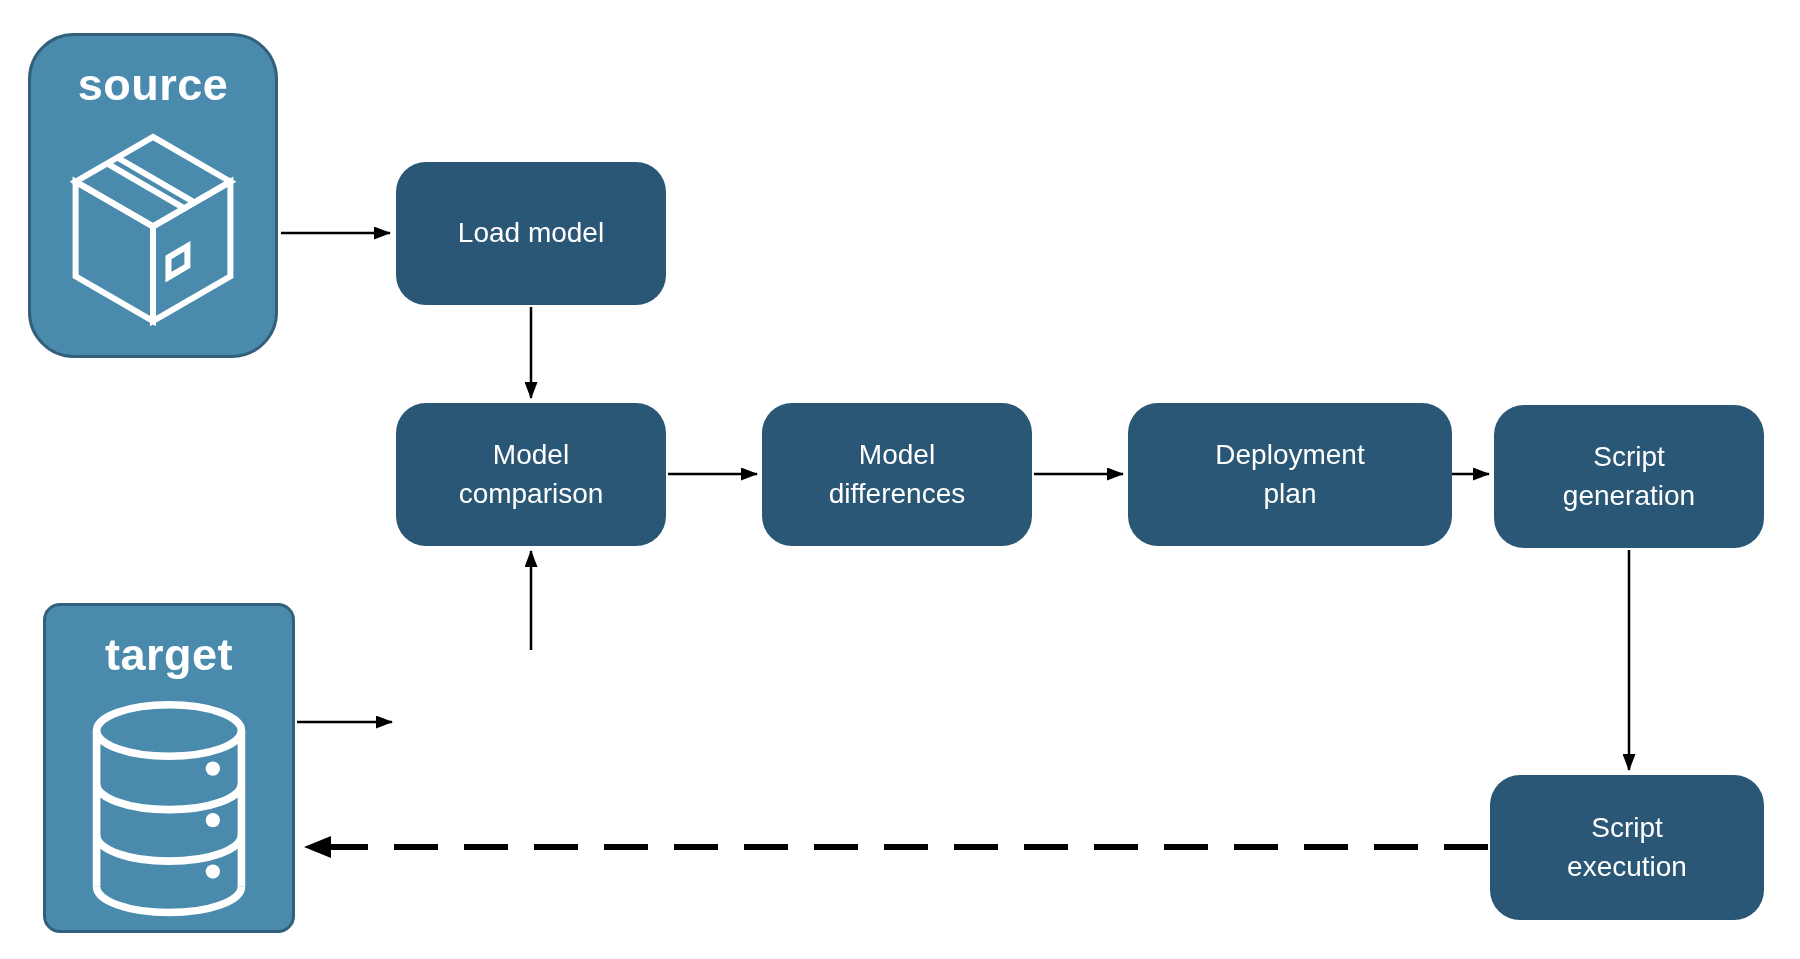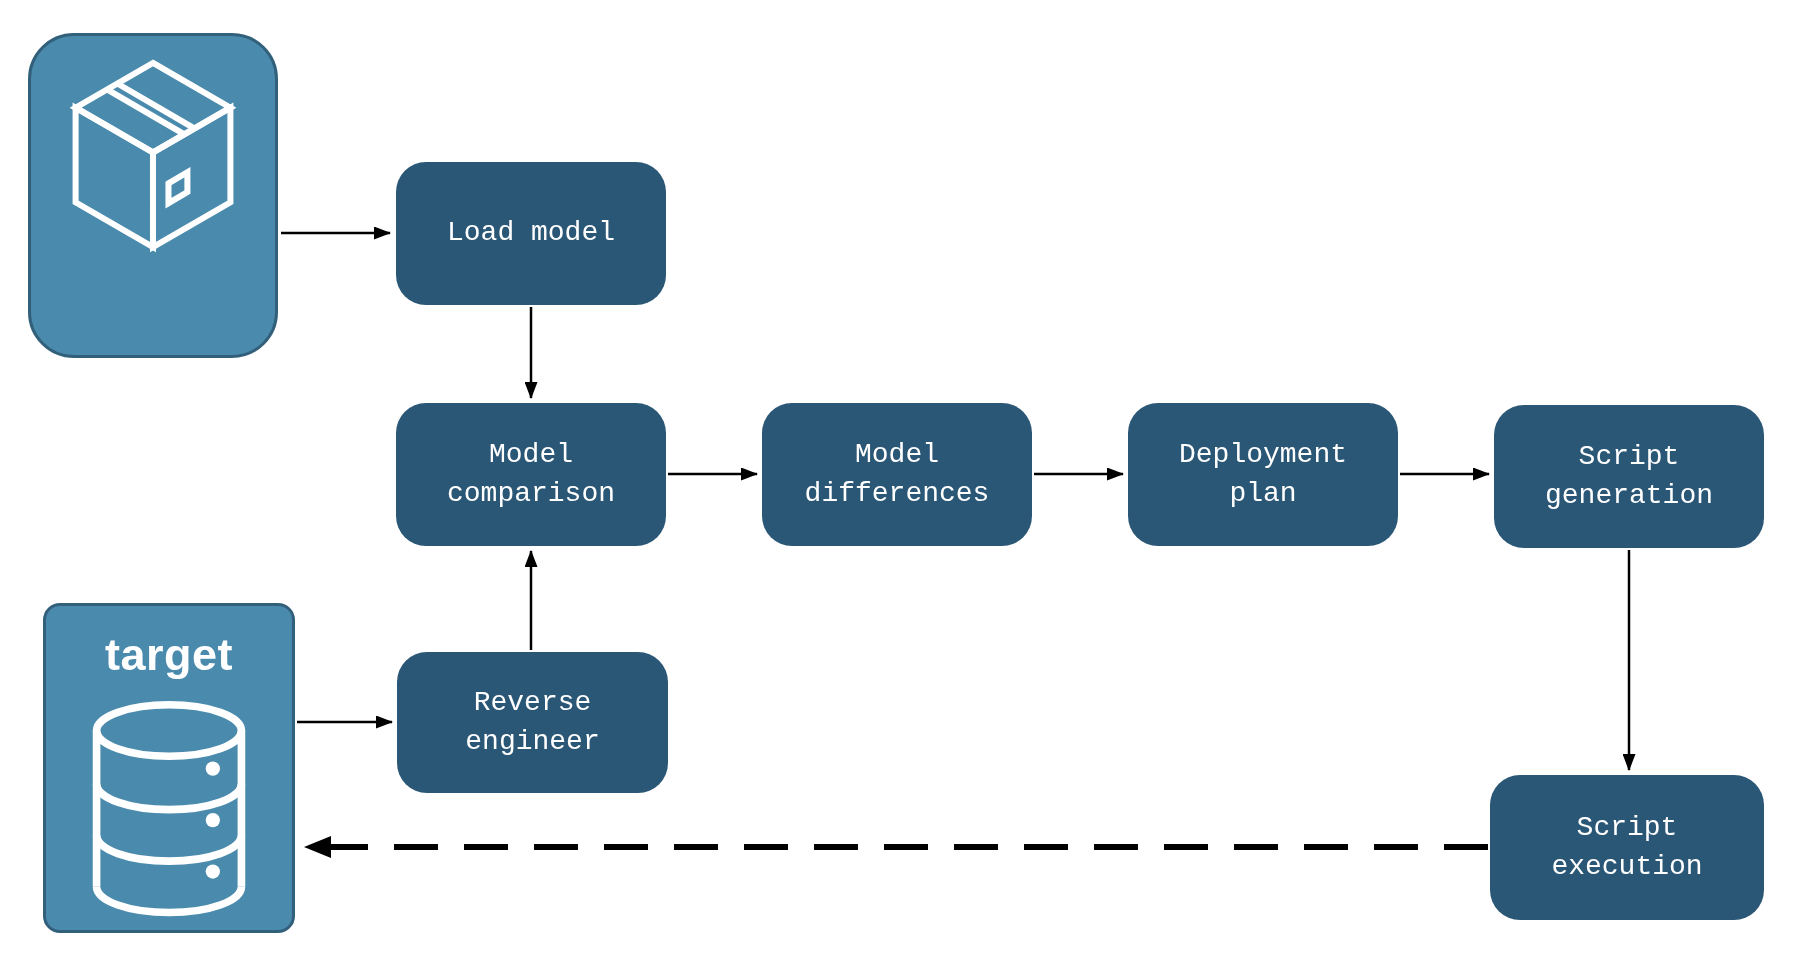--- a/index.html
+++ b/index.html
@@ -43,28 +43,27 @@
     border-radius: 30px;
     color: #ffffff;
     display: flex;
     align-items: center;
     justify-content: center;
     text-align: center;
     font-size: 28px;
     line-height: 1.38;
     box-sizing: border-box;
     padding: 0 24px;
-    font-family: Liberation Mono, monospace;
   }
   .node .lbl { white-space: pre-line; }
 
   #node-load-model        { left: 396px;  top: 162px; width: 270px; height: 143px; }
   #node-model-comparison  { left: 396px;  top: 403px; width: 270px; height: 143px; }
   #node-model-differences { left: 762px;  top: 403px; width: 270px; height: 143px; }
-  #node-deployment-plan   { left: 1128px; top: 403px; width: 270px; height: 143px; }
+  #node-deployment-plan   { left: 1128px; top: 403px; width: 324px; height: 143px; }
   #node-script-generation { left: 1494px; top: 405px; width: 270px; height: 143px; }
   #node-reverse-engineer  { left: 397px;  top: 652px; width: 271px; height: 141px; }
   #node-script-execution  { left: 1490px; top: 775px; width: 274px; height: 145px; }
 
   
   .arrows {
     position: absolute;
     left: 0; top: 0;
     width: 1800px; height: 959px;
     pointer-events: none;
@@ -95,20 +94,21 @@
     <line class="solid-edge" x1="668" y1="474" x2="757" y2="474" marker-end="url(#ah)"></line>
     <line class="solid-edge" x1="1034" y1="474" x2="1123" y2="474" marker-end="url(#ah)"></line>
     <line class="solid-edge" x1="1400" y1="474" x2="1489" y2="474" marker-end="url(#ah)"></line>
     <line class="solid-edge" x1="1629" y1="550" x2="1629" y2="770" marker-end="url(#ah)"></line>
     <line class="solid-edge" x1="297" y1="722" x2="392" y2="722" marker-end="url(#ah)"></line>
     <line class="solid-edge" x1="531" y1="650" x2="531" y2="551" marker-end="url(#ah)"></line>
     <line class="dashed-edge" x1="1488" y1="847" x2="306" y2="847" marker-end="url(#ahd)"></line>
   </svg>
 
   <div class="container-box" id="box-source">
+    <div class="cap">source</div>
     <div class="icon-wrap">
       <svg class="icon-svg" width="172" height="198" viewBox="0 0 200 230" fill="none" stroke="#ffffff" stroke-width="7" stroke-linejoin="miter">
         <path d="M100,8 L190,60 L100,112 L10,60 Z"></path>
         <path d="M10,60 L10,170 L100,222 L100,112 Z"></path>
         <path d="M190,60 L190,170 L100,222 L100,112 Z"></path>
         <path d="M57,31 L148,84"></path>
         <path d="M47,39 L138,92"></path>
         <path d="M118,148 L140,135 L140,158 L118,171 Z"></path>
       </svg>
     </div>
@@ -143,22 +143,18 @@
 differences</span>
   </div>
   <div class="node" id="node-deployment-plan">
     <span class="lbl">Deployment
 plan</span>
   </div>
   <div class="node" id="node-script-generation">
     <span class="lbl">Script
 generation</span>
   </div>
-  <div class="node" id="node-reverse-engineer">
-    <span class="lbl">Reverse
-engineer</span>
-  </div>
   <div class="node" id="node-script-execution">
     <span class="lbl">Script
 execution</span>
   </div>
 
 </div>
 
 </body></html>

